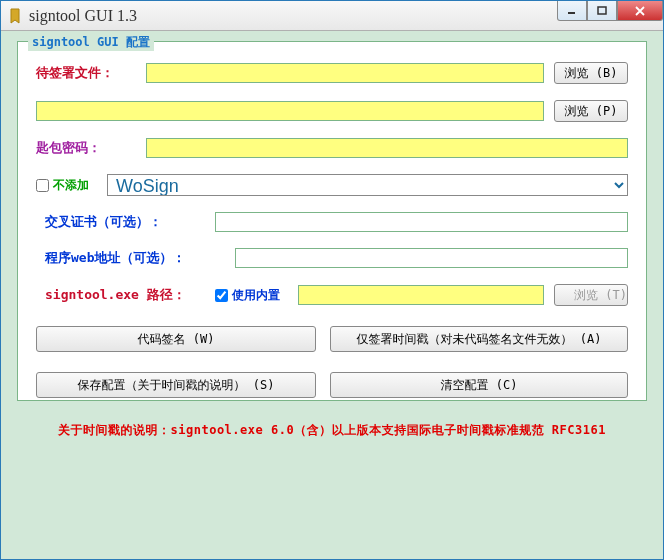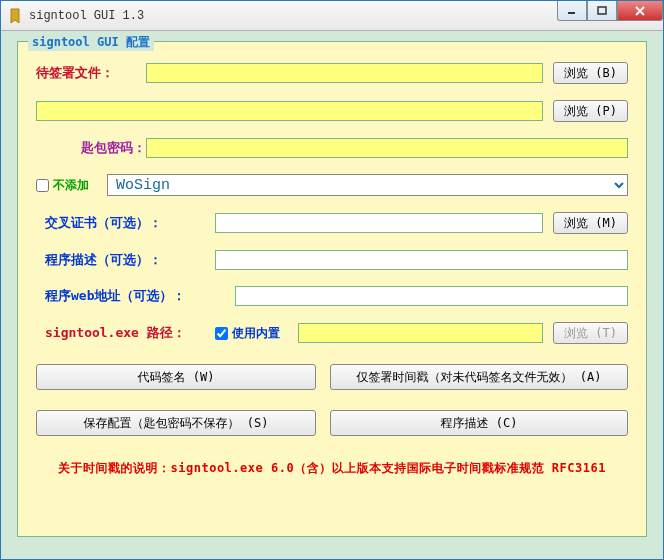--- a/index.html
+++ b/index.html
@@ -1,40 +1,40 @@
 <!DOCTYPE html>
 <html><head>
 <meta charset="utf-8">
 <style>
 * { box-sizing: border-box; margin: 0; padding: 0; }
 body { font-family: "SimSun", "宋体", sans-serif; font-size: 12px; background: #fff; }
 .window { width: 664px; height: 560px; background: #d2e8d8; border: 1px solid #2a7ab8; position: relative; }
 .titlebar { height: 30px; background: linear-gradient(#f8f8f8,#e8e8e8); border-bottom: 1px solid #b0b0b0; display: flex; align-items: center; padding: 0 6px; position: relative; }
 .title-icon { width: 16px; height: 16px; margin-right: 6px; }
-.title-text { font-size: 12px; color: #333; font-family: Liberation Mono, monospace; }
+.title-text { font-size: 16px; color: #333; font-family: Liberation Serif, serif; }
 .win-controls { position: absolute; right: 0; top: 0; display: flex; }
 .win-btn { width: 30px; height: 20px; border: 1px solid #888; border-top: none; display: flex; align-items: center; justify-content: center; }
 .win-min { background: linear-gradient(#eef5fb,#d6e6f4); border-radius: 0 0 0 3px; }
 .win-max { background: linear-gradient(#eef5fb,#d6e6f4); }
 .win-close { background: linear-gradient(#e88,#c33); border-radius: 0 0 3px 0; width: 46px; }
-.group-box { margin: 10px 16px 16px 16px; border: 1px solid #7bb588; background: #fef9c3; padding: 20px 18px 14px 18px; position: relative; height: 496px; }
+.group-box { margin: 10px 16px 16px 16px; border: 1px solid #7bb588; background: #ffffff; padding: 20px 18px 14px 18px; position: relative; height: 360px; }
 .group-title { position: absolute; top: -8px; left: 10px; background: #d2e8d8; padding: 0 4px; color: #1a73c8; font-weight: bold; font-family: "SimSun", monospace; }
 .row { display: flex; align-items: center; margin-bottom: 16px; }
 .label { width: 110px; color: #b00020; font-weight: bold; font-family: "SimSun", monospace; font-size: 13px; }
 .label-blue { color: #0037d6; }
-.label-purple { color: #a020a0; text-align: right; }
+.label-purple { color: #a020a0; }
 .label-red { color: #c8102e; }
 .input-text { background: #ffff80; border: 1px solid #7bb588; height: 20px; flex: 1; padding: 0 4px; font-size: 12px; }
 .input-text.white { background: #fff; }
-.btn { background: linear-gradient(#fafafa,#e6e6e6); border: 1px solid #888; border-radius: 3px; padding: 2px 10px; font-size: 12px; font-family: "SimSun", monospace; margin-left: 10px; height: 22px; cursor: pointer; min-width: 74px; }
+.btn { background: linear-gradient(#fafafa,#e6e6e6); border: 1px solid #888; border-radius: 3px; padding: 2px 0; font-size: 12px; font-family: "SimSun", monospace; margin-left: 10px; height: 22px; cursor: pointer; min-width: 74px; }
 .btn:disabled { color: #999; text-align: right; }
 .checkbox { width: 13px; height: 13px; margin-right: 4px; vertical-align: middle; }
 .cb-label { color: #00a000; font-weight: bold; font-family: "SimSun", monospace; margin-right: 18px; }
 .cb-label-blue { color: #0037d6; }
-.select { flex: 1; height: 22px; border: 1px solid #888; background: #fff; font-size: 15px; padding: 0 4px; color: #1a6b9e; font-family: Liberation Mono, monospace; }
+.select { flex: 1; height: 22px; border: 1px solid #888; background: #fff; font-size: 18px; padding: 0 4px; color: #1a6b9e; font-family: Liberation Sans, sans-serif; }
 .wide-label { width: 170px; margin-left: 9px; }
 .row-btn-group { display: flex; gap: 14px; margin-top: 20px; margin-bottom: 10px; }
 .big-btn { flex: 1; height: 26px; background: linear-gradient(#fafafa,#e6e6e6); border: 1px solid #888; border-radius: 3px; font-size: 12px; font-family: "SimSun", monospace; cursor: pointer; }
 .footer-note { color: #e00000; font-weight: bold; font-family: "SimSun", monospace; font-size: 12px; text-align: center; margin-top: 24px; letter-spacing: 0.5px; }
 </style>
 </head>
 <body>
 
 <div class="window">
   <div class="titlebar">
@@ -86,46 +86,41 @@
       <input type="checkbox" class="checkbox" style="">
       <span class="cb-label">不添加</span>
       <select class="select">
         <option>WoSign</option>
       </select>
     </div>
 
     <div class="row">
       <span class="label label-blue wide-label">交叉证书（可选）：</span>
       <input class="input-text white" value="" style="">
-      <button class="btn">浏览 (M)</button>
     </div>
 
-    <div class="row">
-      <span class="label label-blue wide-label">程序描述（可选）：</span>
-      <input class="input-text white" value="" style="">
-    </div>
 
     <div class="row">
       <span class="label label-blue wide-label" style="width:190px">程序web地址（可选）：</span>
       <input class="input-text white" value="" style="">
     </div>
 
     <div class="row">
       <span class="label label-red wide-label">signtool.exe 路径：</span>
       <input type="checkbox" class="checkbox" checked="" style="">
       <span class="cb-label cb-label-blue">使用内置</span>
       <input class="input-text" value="" style="">
       <button class="btn" disabled="">浏览 (T)</button>
     </div>
 
     <div class="row-btn-group">
       <button class="big-btn" style="flex:0 0 280px">代码签名 (W)</button>
       <button class="big-btn">仅签署时间戳（对未代码签名文件无效） (A)</button>
     </div>
 
     <div class="row-btn-group">
-      <button class="big-btn" style="flex:0 0 280px">保存配置（匙包密码不保存） (S)</button>
-      <button class="big-btn">程序描述 (C)</button>
+      <button class="big-btn" style="flex:0 0 280px">保存配置（关于时间戳的说明） (S)</button>
+      <button class="big-btn">清空配置 (C)</button>
     </div>
 
     <div class="footer-note">关于时间戳的说明：signtool.exe 6.0（含）以上版本支持国际电子时间戳标准规范 RFC3161</div>
   </div>
 </div>
 
 </body></html>

